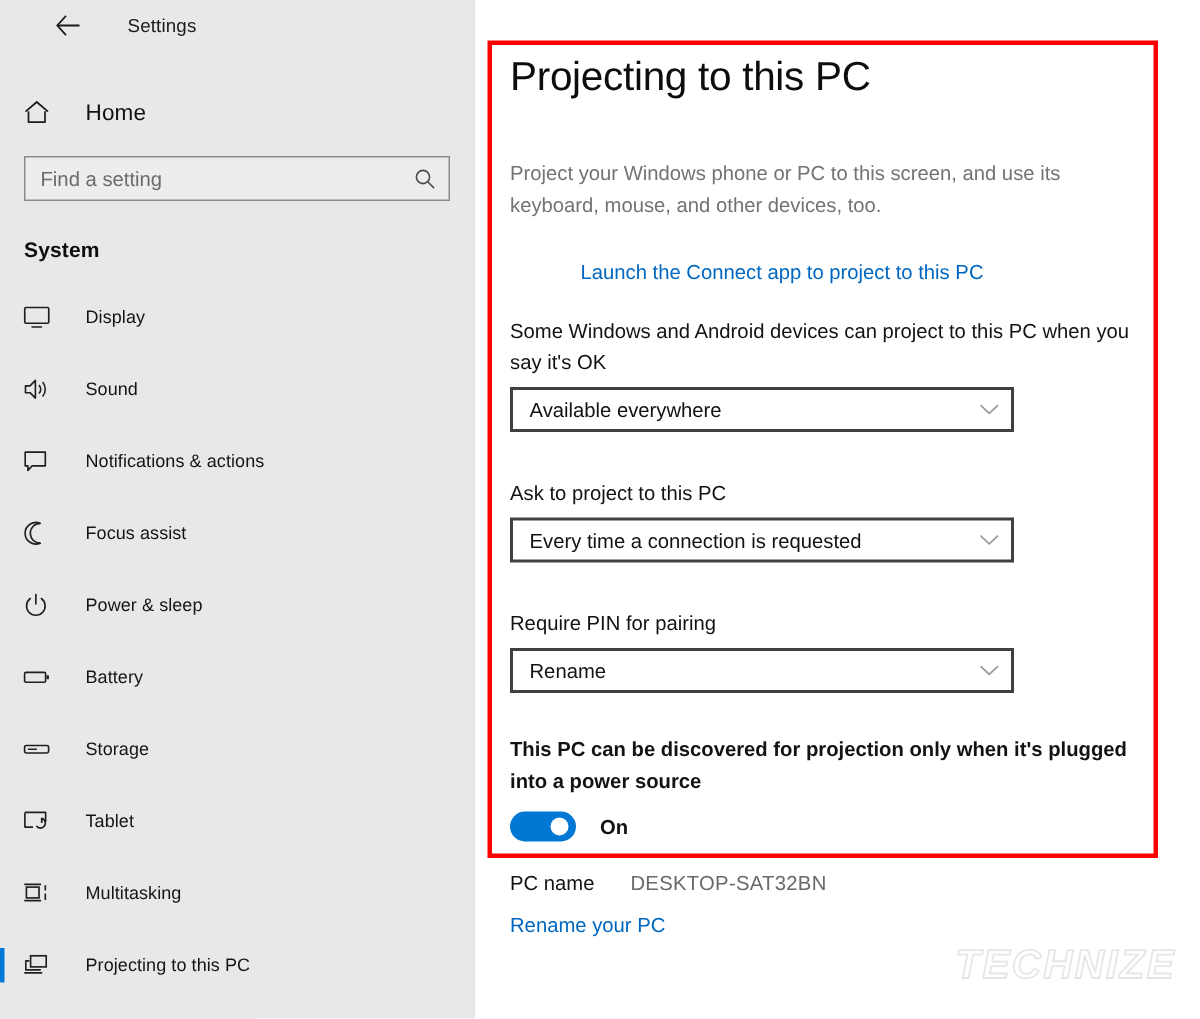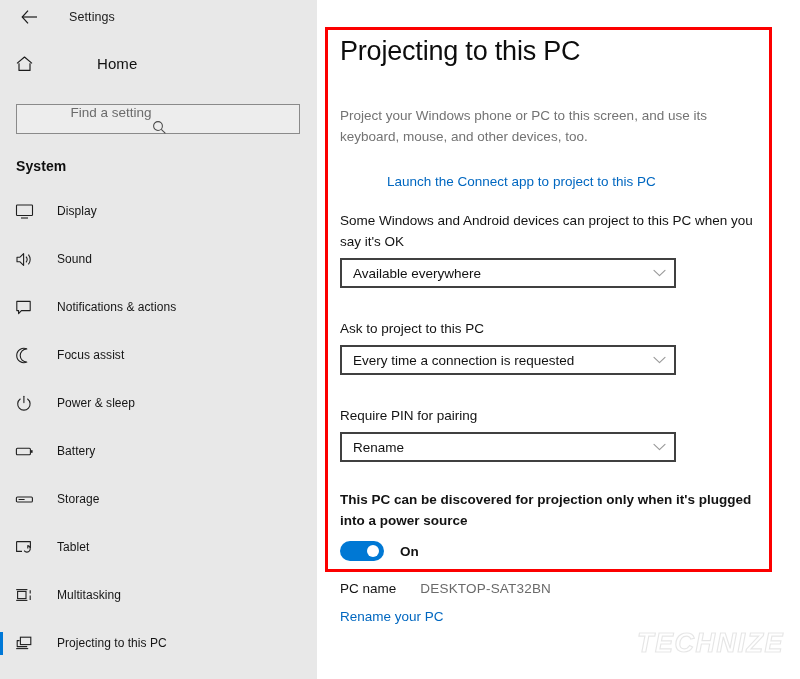--- a/index.html
+++ b/index.html
@@ -32,21 +32,21 @@
     height: 679px;
     background: #e8e8e8;
     flex: 0 0 317px;
     position: relative;
   }
 
   .titlebar {
     height: 34px;
     display: flex;
     align-items: center;
-    padding-left: 11px;
+    padding-left: 27px;
   }
 
   .back-btn {
     width: 36px;
     height: 30px;
     display: flex;
     align-items: center;
     justify-content: center;
     cursor: pointer;
   }
@@ -55,26 +55,25 @@
 
   .title-text {
     font-size: 12.5px;
     color: #1b1b1b;
     margin-left: 22px;
     letter-spacing: .1px;
   }
 
   .home-row {
     display: flex;
-    align-items: flex-start;
+    align-items: center;
     height: 40px;
     margin-top: 21px;
     padding-left: 15px;
     cursor: pointer;
-    gap: 40px;
   }
 
   .home-row .nav-ico {
     width: 26px;
     display: flex;
     align-items: center;
     justify-content: flex-start;
   }
 
   .home-label {
@@ -86,21 +85,20 @@
 
   .search-wrap {
     margin: 9px 17px 0 16px;
     height: 30px;
     background: #ededed;
     border: 1px solid #8a8a8a;
     display: flex;
     align-items: center;
     padding: 0 8px 0 10px;
     cursor: text;
-    flex-direction: column;
   }
 
   .search-input {
     flex: 1;
     border: none;
     outline: none;
     background: transparent;
     font-family: "Liberation Sans", sans-serif;
     font-size: 13.5px;
     color: #5e5e5e;

